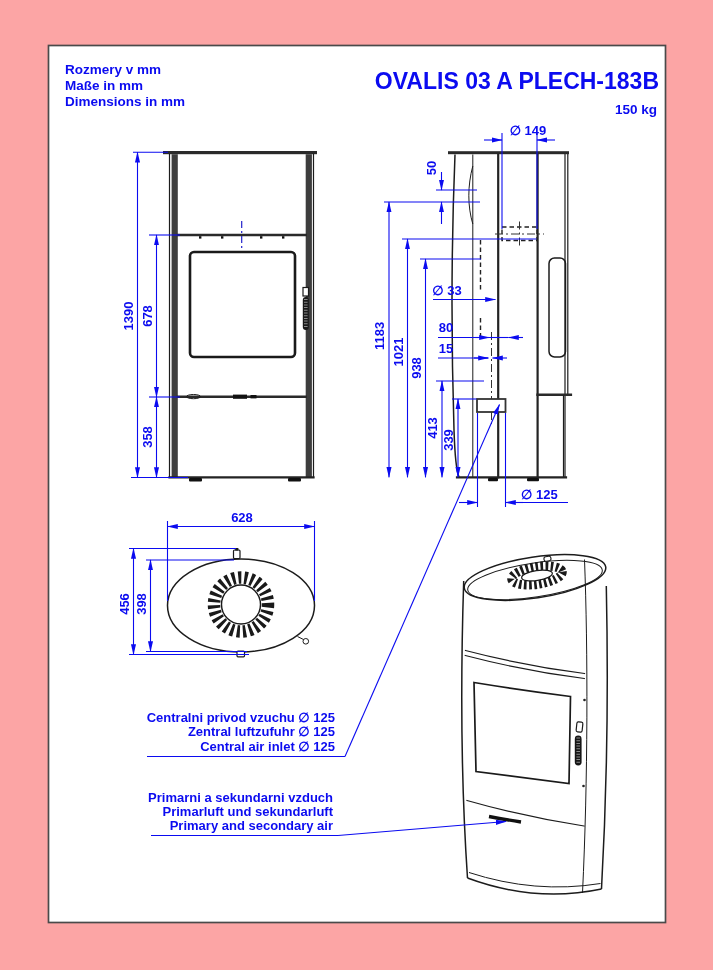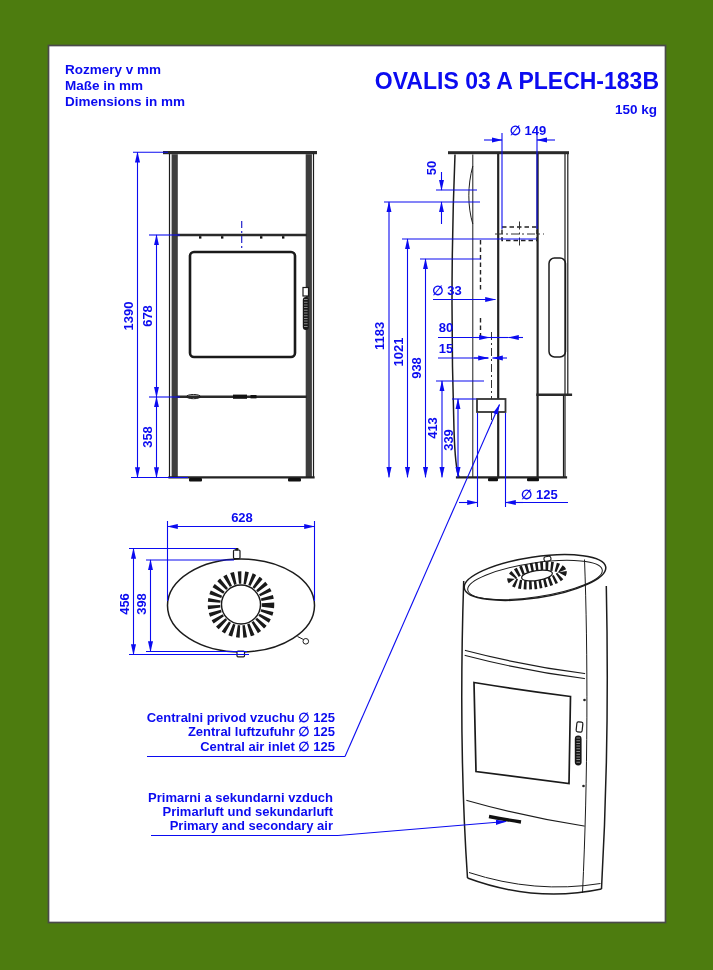--- a/index.html
+++ b/index.html
@@ -1,16 +1,16 @@
 <!DOCTYPE html>
 <html><head>
 <meta charset="utf-8">
 <style>
   html,body{margin:0;padding:0;background:#ffffff;}
-  #page{position:relative;width:713px;height:970px;background:#4d7c0f;overflow:hidden;}
+  #page{position:relative;width:713px;height:970px;background:#fca5a5;overflow:hidden;}
   svg{position:absolute;left:0;top:0;}
   .k1{stroke:#1c1c1c;stroke-width:1.2;fill:none;stroke-linecap:square;}
   .k0{stroke:#1c1c1c;stroke-width:1;fill:none;}
   .k2{stroke:#232323;stroke-width:2.2;fill:none;stroke-linecap:square;}
   .k3{stroke:#1c1c1c;stroke-width:1.5;fill:none;}
   .kt{stroke:#2a2a2a;stroke-width:2.6;fill:none;stroke-linecap:square;}
   .hid{stroke:#222;stroke-width:1.4;fill:none;stroke-dasharray:4.5 3;}
   .cl{stroke:#333;stroke-width:1;fill:none;stroke-dasharray:8 3 2 3;}
   .clb{stroke:#2222cc;stroke-width:1.2;fill:none;stroke-dasharray:7 3 2 3;}
   .bl{stroke:#0b0bf0;stroke-width:1.1;fill:none;}

